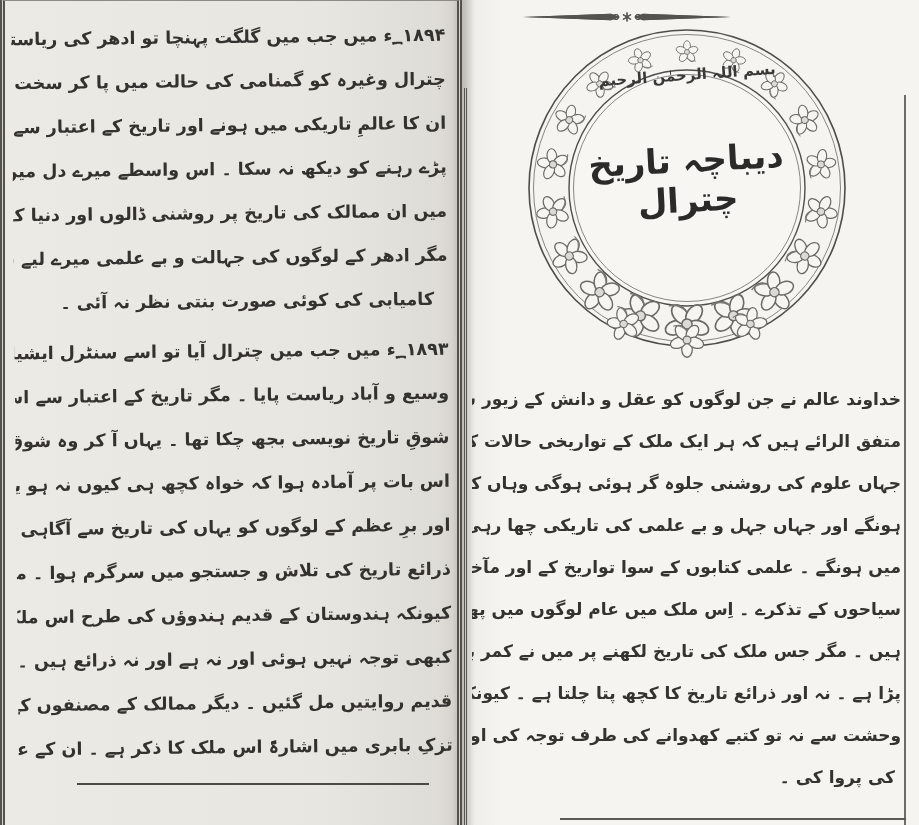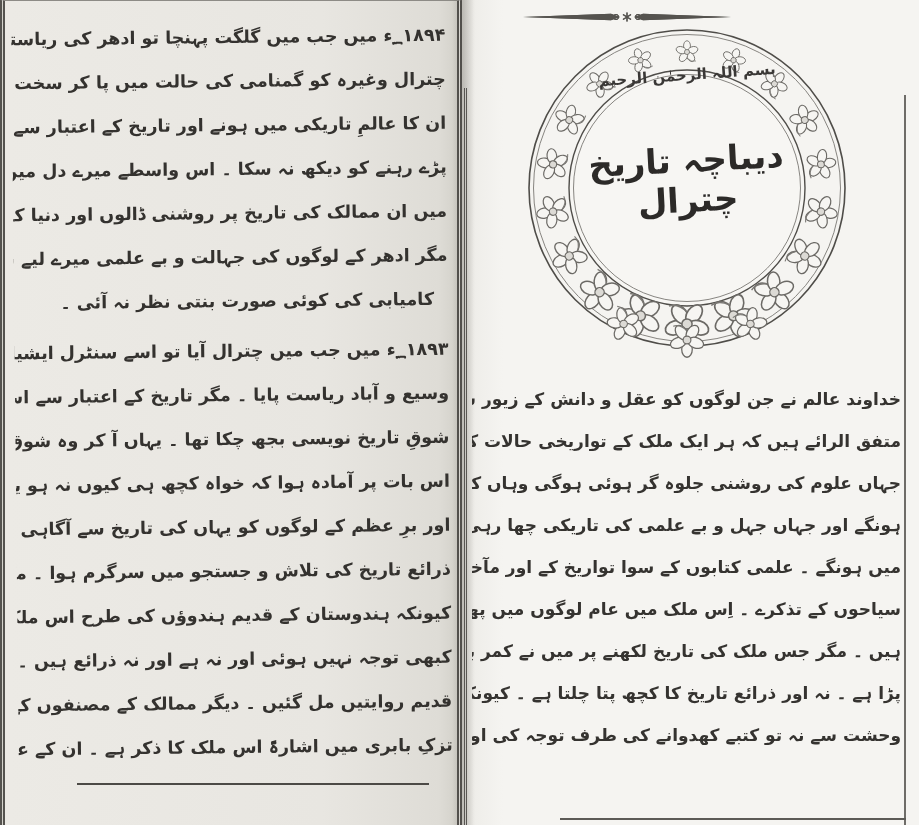--- a/index.html
+++ b/index.html
@@ -187,16 +187,17 @@
   <div class="right-text">
     <div class="rline">خداوند عالم نے جن لوگوں کو عقل و دانش کے زیور سے متجلی کیا ہے وہ سب اس بات پر</div>
     <div class="rline">متفق الرائے ہیں کہ ہر ایک ملک کے تواریخی حالات کی واقفیت اس ملک کی تعلیم پر منحصر ہے</div>
     <div class="rline">جہاں علوم کی روشنی جلوہ گر ہوئی ہوگی وہاں کے حالات بھی ہر کہ و مہ پر روزِ روشن کی طرح عیاں</div>
     <div class="rline">ہونگے اور جہاں جہل و بے علمی کی تاریکی چھا رہی ہوگی وہاں کے حالات تاریخی وغیرہ بھی تاریکی</div>
     <div class="rline">میں ہونگے ۔ علمی کتابوں کے سوا تواریخ کے اور مآخذ پرانی عمارات کے کتبے اور غیر ممالک کے</div>
     <div class="rline">سیاحوں کے تذکرے ۔ اِس ملک میں عام لوگوں میں پھیلے ہوئے قصے اور افسانے</div>
     <div class="rline">ہیں ۔ مگر جس ملک کی تاریخ لکھنے پر میں نے کمر باندھی ہے ۔ اس میں نہ تو علم کی روشنی کا پرتو</div>
     <div class="rline">پڑا ہے ۔ نہ اور ذرائع تاریخ کا کچھ پتا چلتا ہے ۔ کیونکہ وہاں کے حکمرانوں نے اپنی سرکشی و</div>
     <div class="rline">وحشت سے نہ تو کتبے کھدوانے کی طرف توجہ کی اور نہ اپنے ناموں کے سکے جاری کرنے</div>
+    <div class="rline pend">کی پروا کی ۔</div>
   </div>
 </div>
 
 <div class="gutter-shadow"></div>
 
 </body></html>

